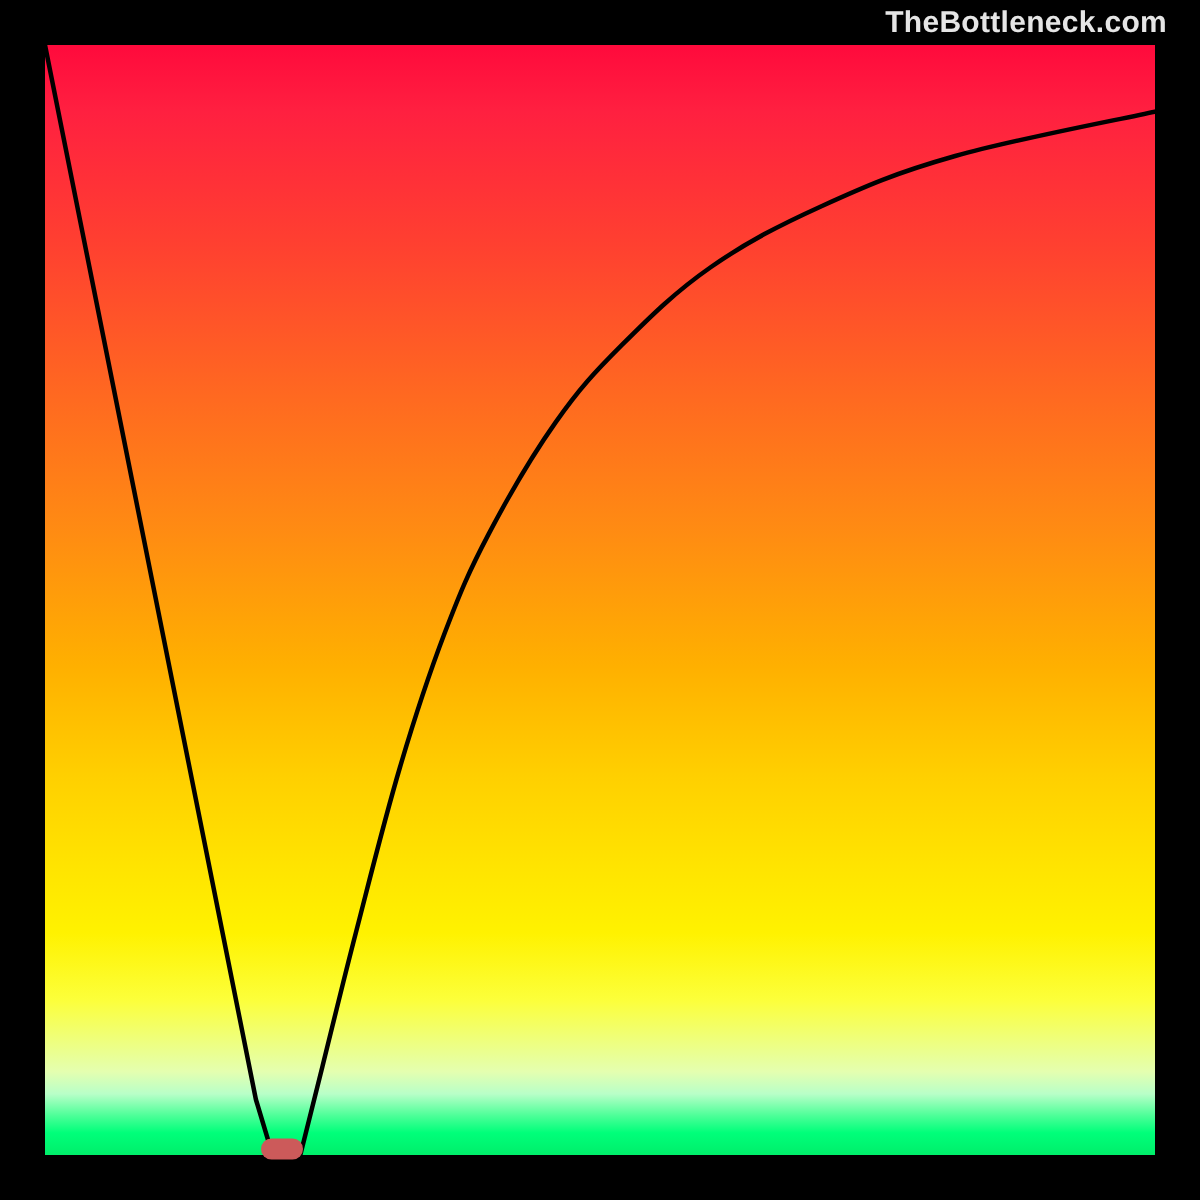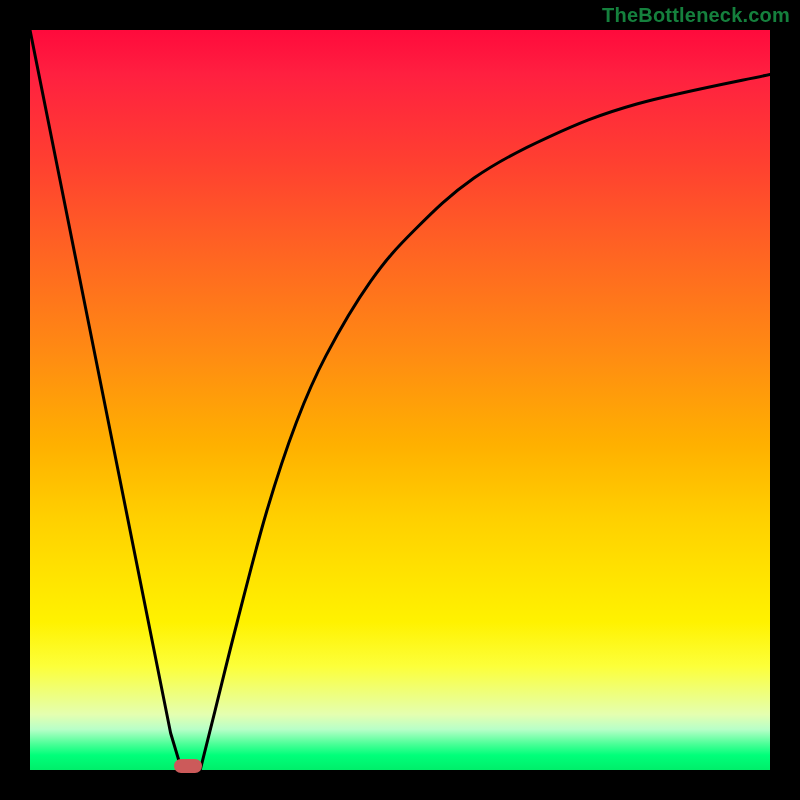--- a/index.html
+++ b/index.html
@@ -51,22 +51,22 @@
     display: block;
   }
   .marker {
     position: absolute;
     background: #cc5a5a;
     border-radius: 8px;
   }
   .watermark {
     position: absolute;
     top: 4px;
-    right: 10px;
-    color: #15803d;
+    right: 22px;
+    color: #e5e5e5;
     font-size: 20px;
     font-weight: 600;
     letter-spacing: 0.2px;
     user-select: none;
   }
 </style>
 </head>
 <body>
 
 <div class="frame">

